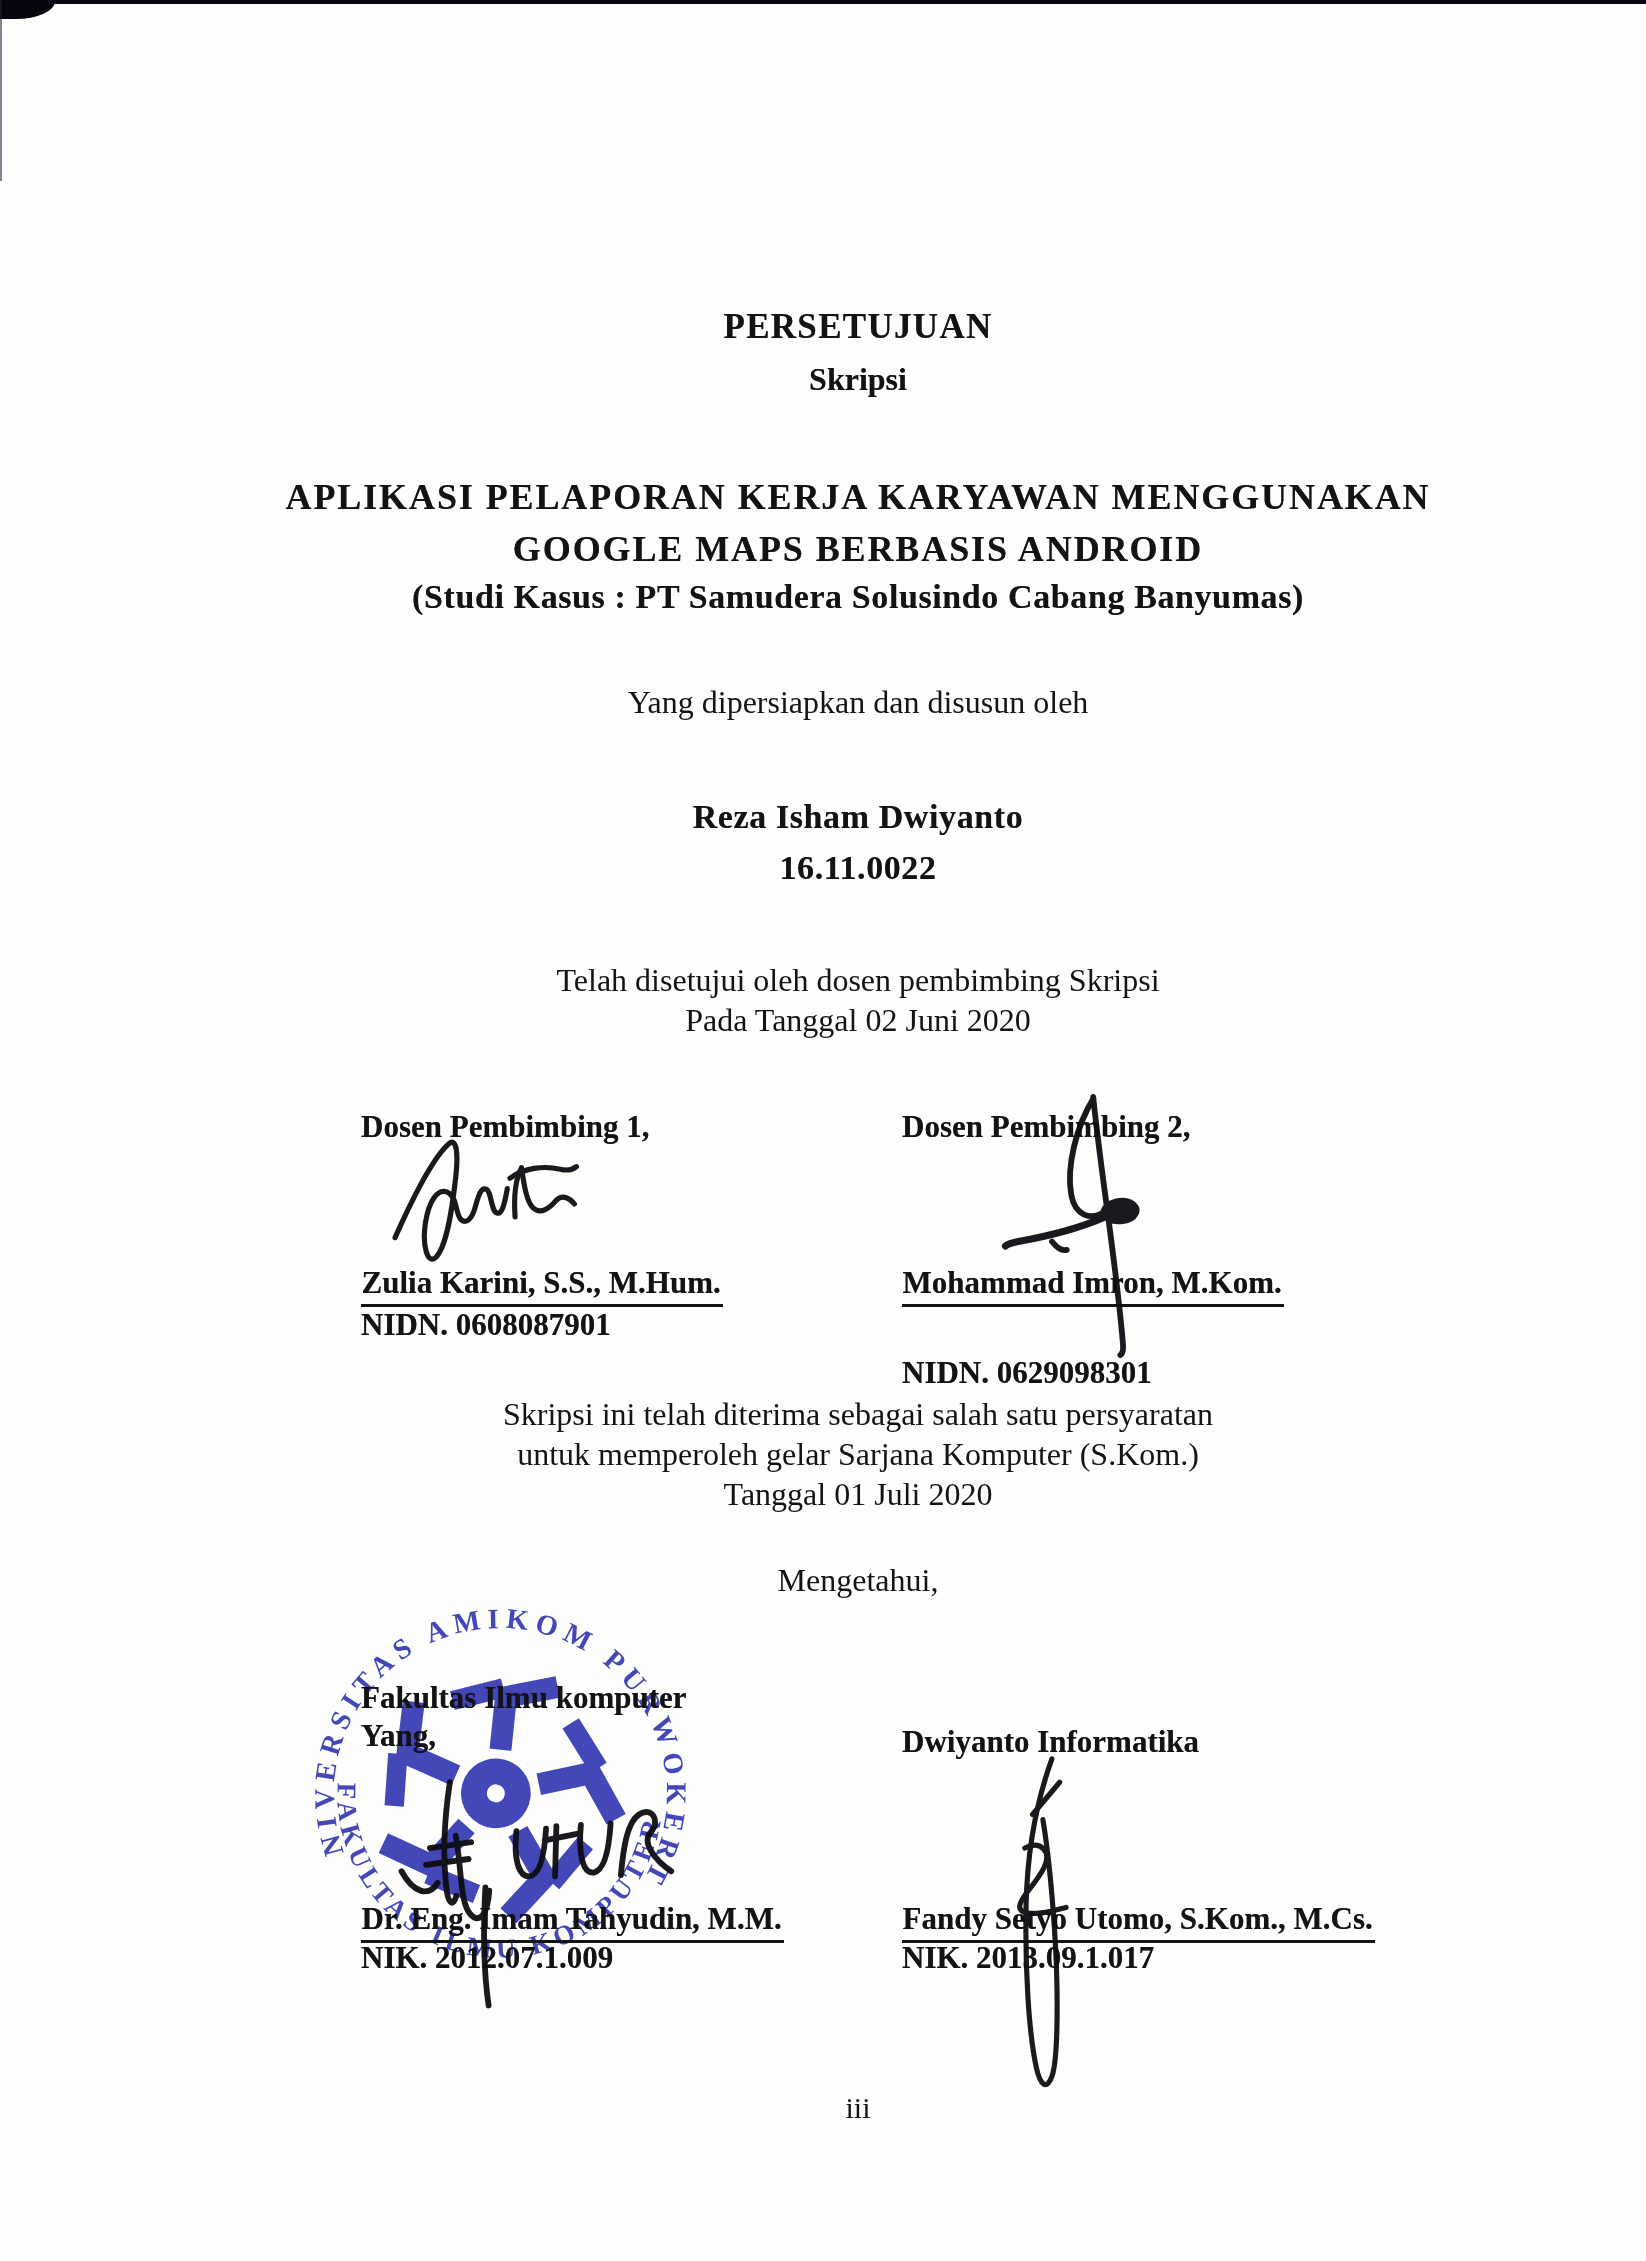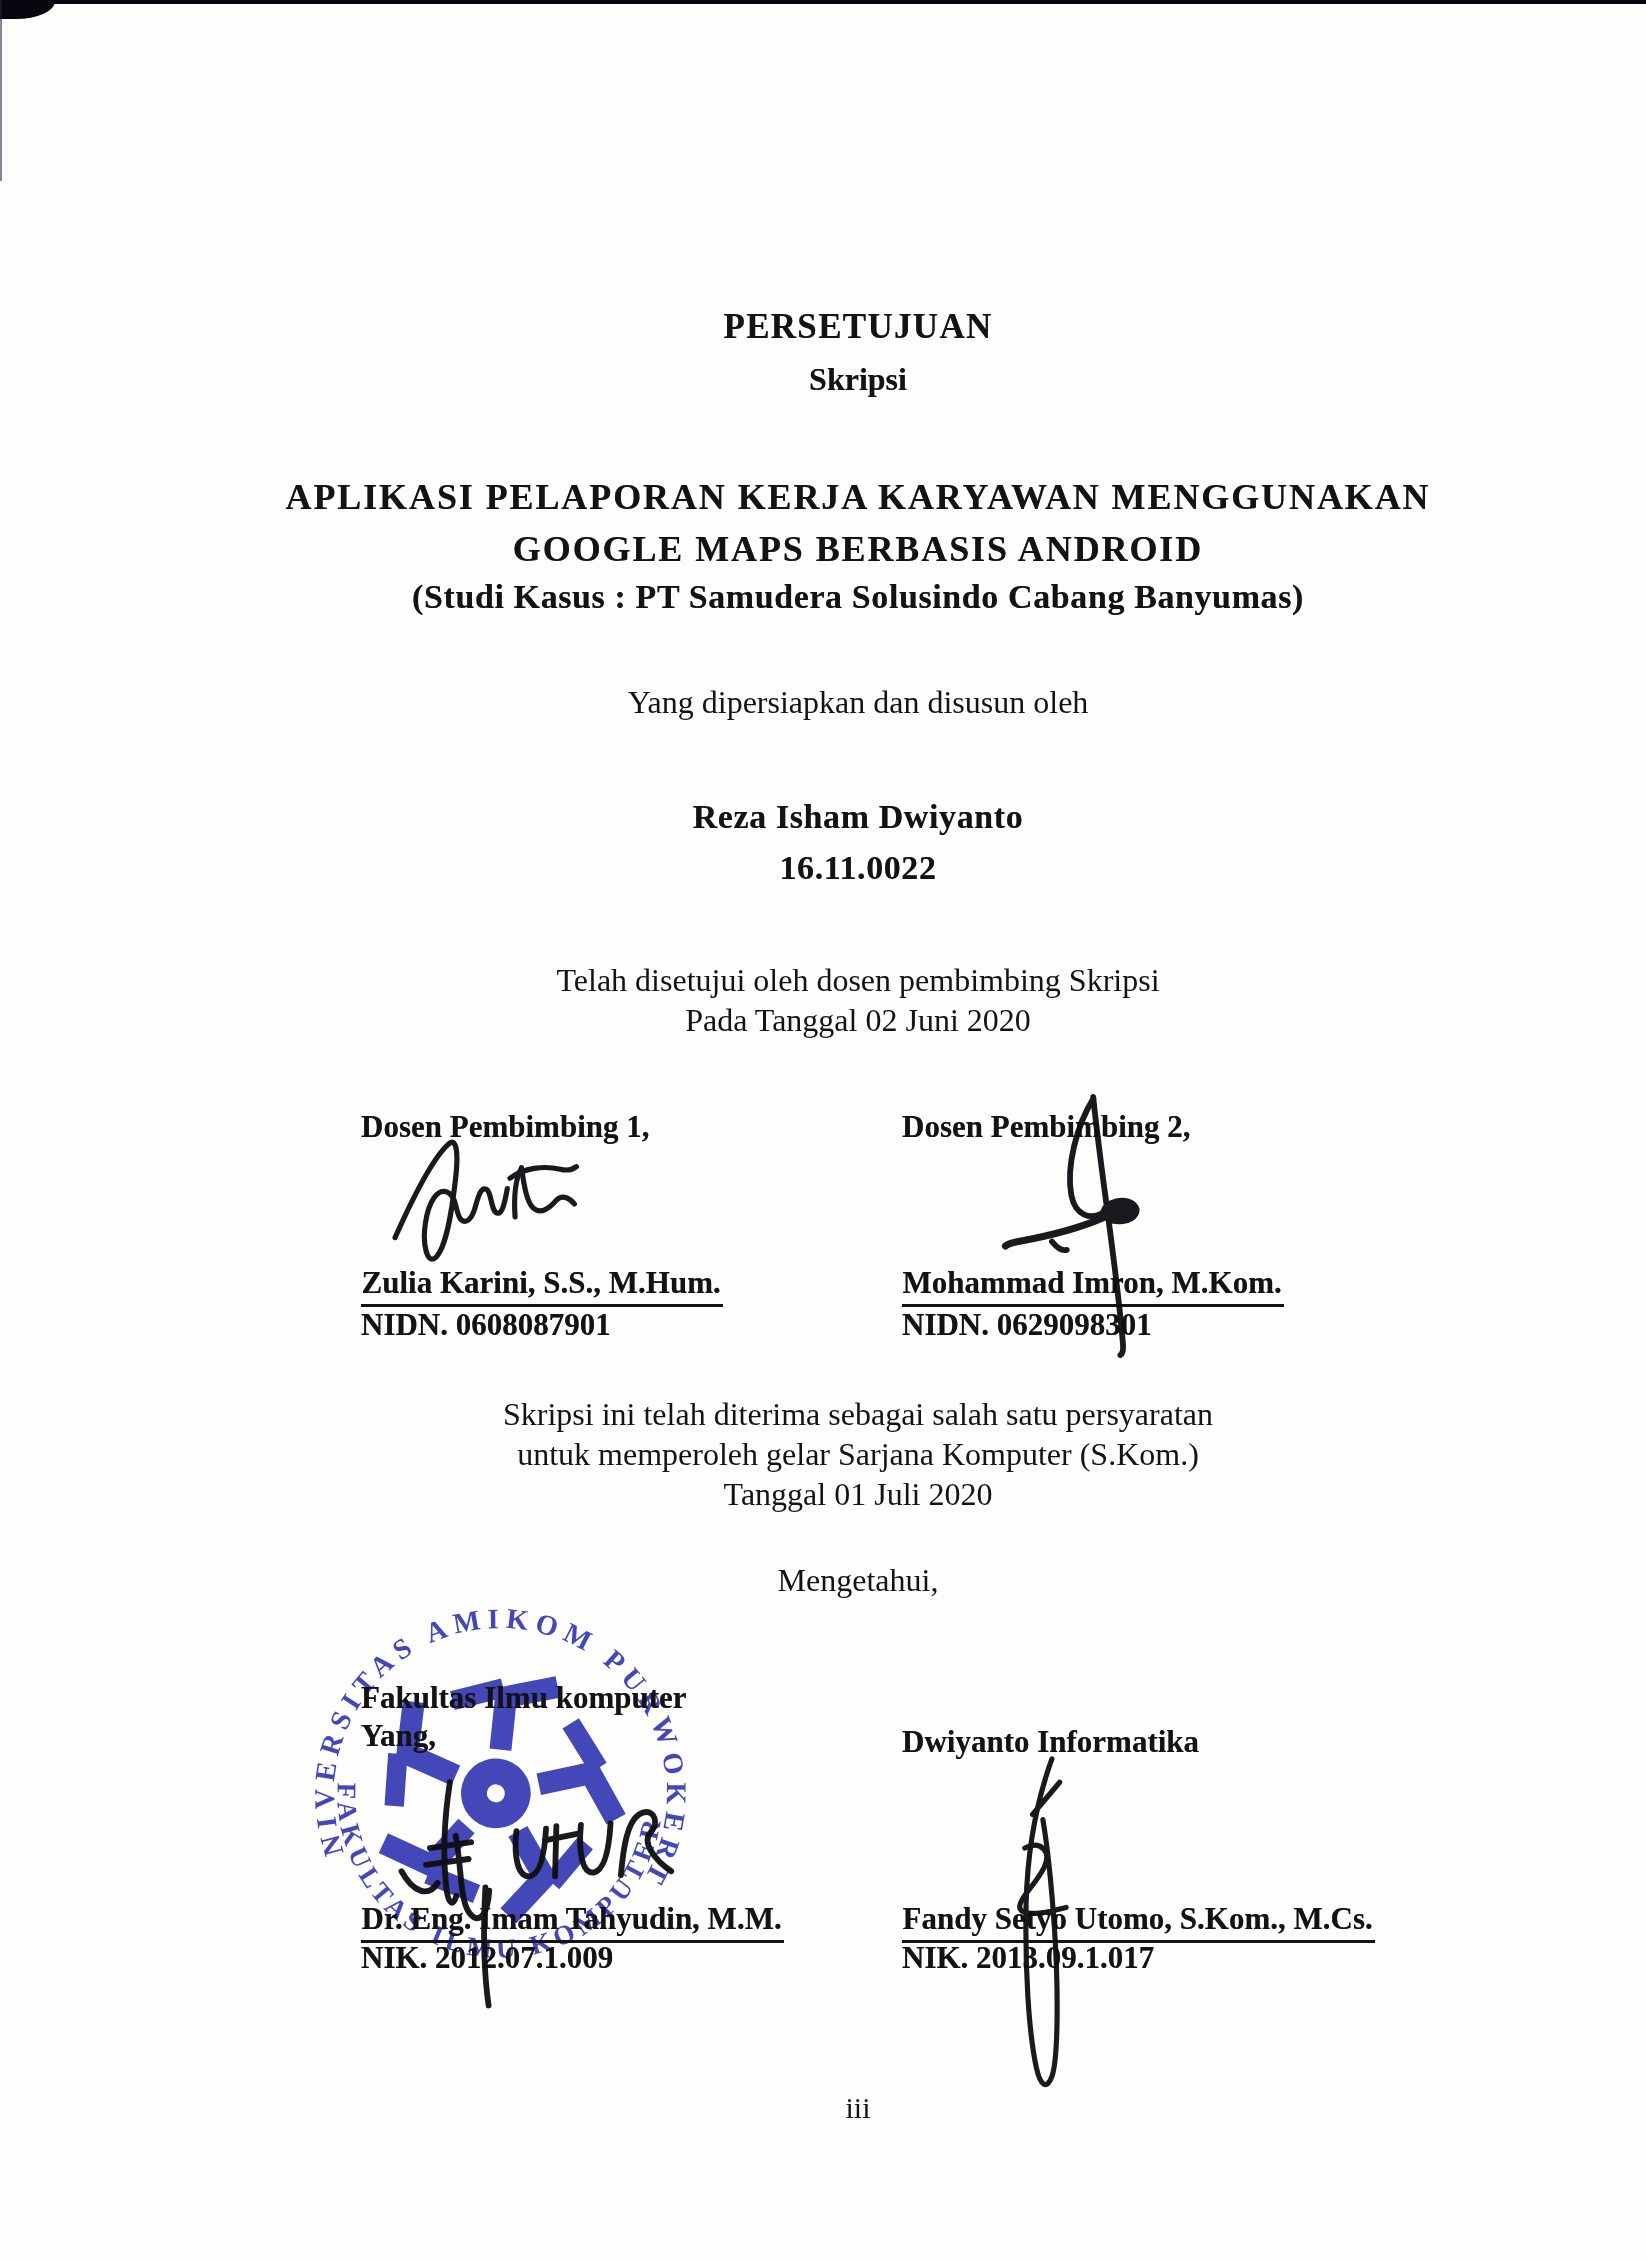--- a/index.html
+++ b/index.html
@@ -101,21 +101,21 @@
     <div class="colL b s48" style="top:1109px;">Dosen Pembimbing 1,</div>
     <div class="colR b s48" style="top:1109px;font-family:Liberation Serif, serif;">Dosen Pembimbing 2,</div>
 
     <div class="colL b s48" style="top:1265px;">
       <span class="u">Zulia Karini, S.S., M.Hum.</span>
     </div>
     <div class="colR b s48" style="top:1265px;">
       <span class="u">Mohammad Imron, M.Kom.</span>
     </div>
     <div class="colL b s48" style="top:1307px;">NIDN. 0608087901</div>
-    <div class="colR b s48" style="top:1307px;">NIDN. 0629098301</div>
+    <div class="colR b s48" style="top:1355px;">NIDN. 0629098301</div>
 
     <div class="line s50" style="top:1396px;">Skripsi ini telah diterima sebagai salah satu persyaratan</div>
     <div class="line s50" style="top:1436px;">untuk memperoleh gelar Sarjana Komputer (S.Kom.)</div>
     <div class="line s50" style="top:1476px;">Tanggal 01 Juli 2020</div>
 
     <div class="line s50" style="top:1562px;">Mengetahui,</div>
 
     <div class="colL b s48" style="top:1680px;">Fakultas Ilmu komputer</div>
     <div class="colL b s48" style="top:1718px;">Yang,</div>
     <div class="colR b s48" style="top:1724px;">Dwiyanto Informatika</div>

